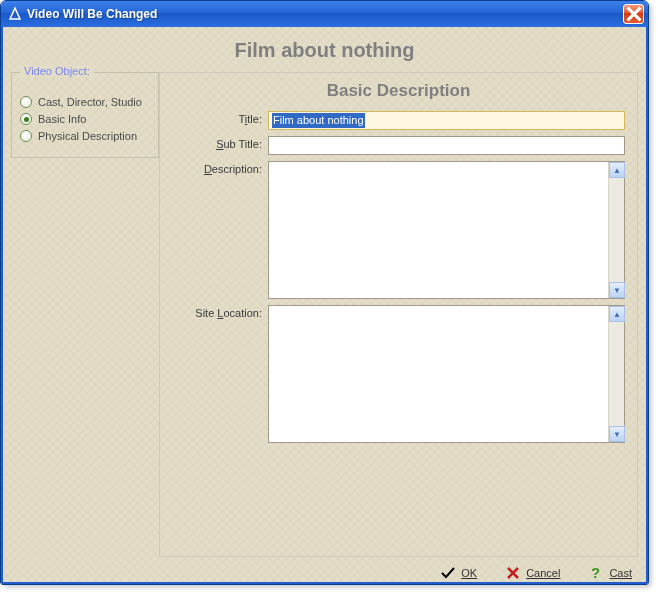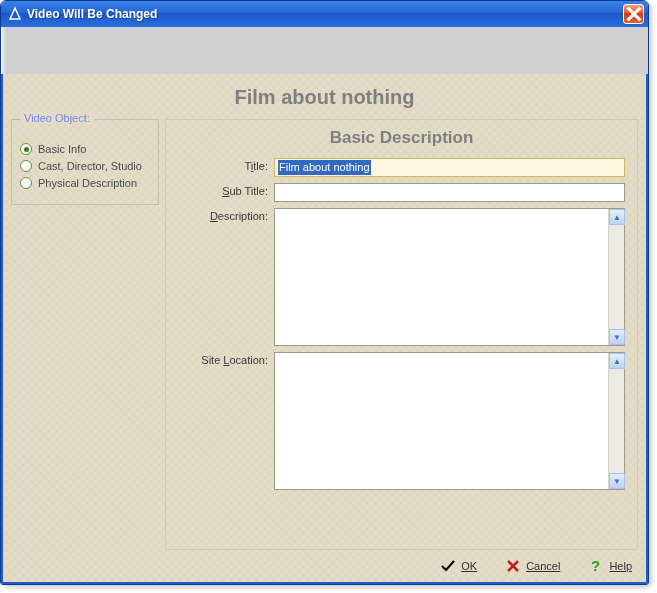--- a/index.html
+++ b/index.html
@@ -74,34 +74,32 @@
     flex: 1;
     border: 2px solid #215dce;
     border-top: none;
     background: 
       repeating-linear-gradient(45deg, rgba(180,170,140,0.08) 0, rgba(180,170,140,0.08) 2px, transparent 2px, transparent 6px),
       repeating-linear-gradient(-45deg, rgba(180,170,140,0.08) 0, rgba(180,170,140,0.08) 2px, transparent 2px, transparent 6px),
       #e3ddc8;
     position: relative;
     display: flex;
     flex-direction: column;
-    padding: 6px 8px 8px 8px;
-    margin-top: 47px;
+    padding: 6px 8px 1px 8px;
   }
   .header-title {
     text-align: center;
     color: #7f7f7f;
     font-size: 20px;
     font-weight: bold;
     margin: 6px 0 10px 0;
   }
   .content-row {
     flex: 1;
     display: flex;
-    gap: 6px;
   }
   .side-group {
     width: 148px;
     position: relative;
     align-self: flex-start;
     margin-top: 0;
   }
   .group-box {
     border: 1px solid #c5c0ae;
     padding: 18px 8px 10px 8px;
@@ -270,26 +268,26 @@
   <div class="window-body">
     <div class="header-title">Film about nothing</div>
 
     <div class="content-row">
 
       <div class="side-group">
         <div class="group-box">
           <div class="group-legend">Video Object:</div>
 
           <div class="radio-row">
+            <span class="radio"></span>
+            <span>Cast, Director, Studio</span>
+          </div>
+          <div class="radio-row">
             <span class="radio checked"></span>
             <span>Basic Info</span>
-          </div>
-          <div class="radio-row">
-            <span class="radio"></span>
-            <span>Cast, Director, Studio</span>
           </div>
           <div class="radio-row">
             <span class="radio"></span>
             <span>Physical Description</span>
           </div>
         </div>
       </div>
 
       <div class="main-panel">
         <div class="panel-heading">Basic Description</div>
@@ -350,18 +348,18 @@
               </svg>
           </span>
           <span class="lbl">Cancel</span>
         </div>
         <div class="flat-btn">
           <span>
             <svg class="icon-svg" viewBox="0 0 16 16">
                 <text x="3" y="13" font-size="15" font-weight="bold" fill="#3a9a1f" font-family="Arial">?</text>
               </svg>
           </span>
-          <span class="lbl">Help</span>
+          <span class="lbl">Cast</span>
         </div>
       </div>
     </div>
   </div>
 </div>
 
 </body></html>

